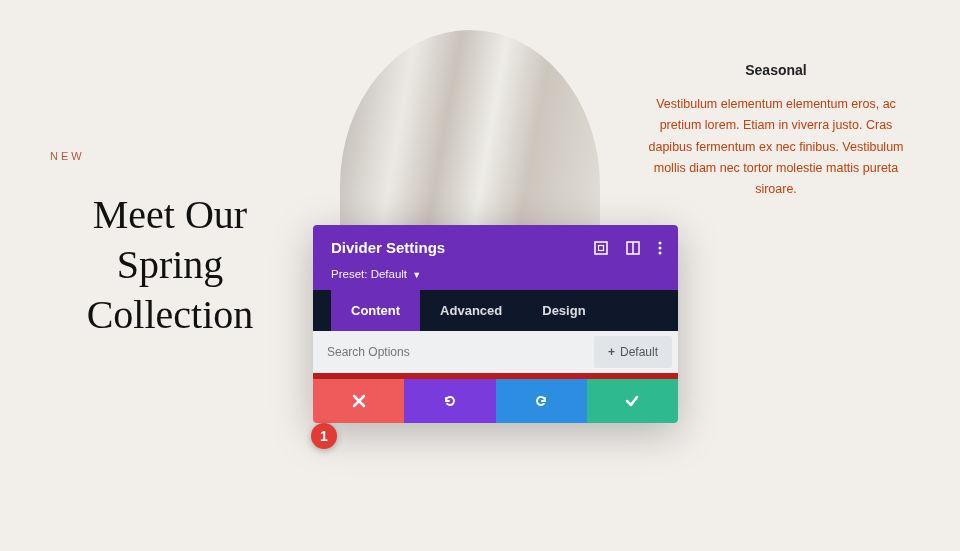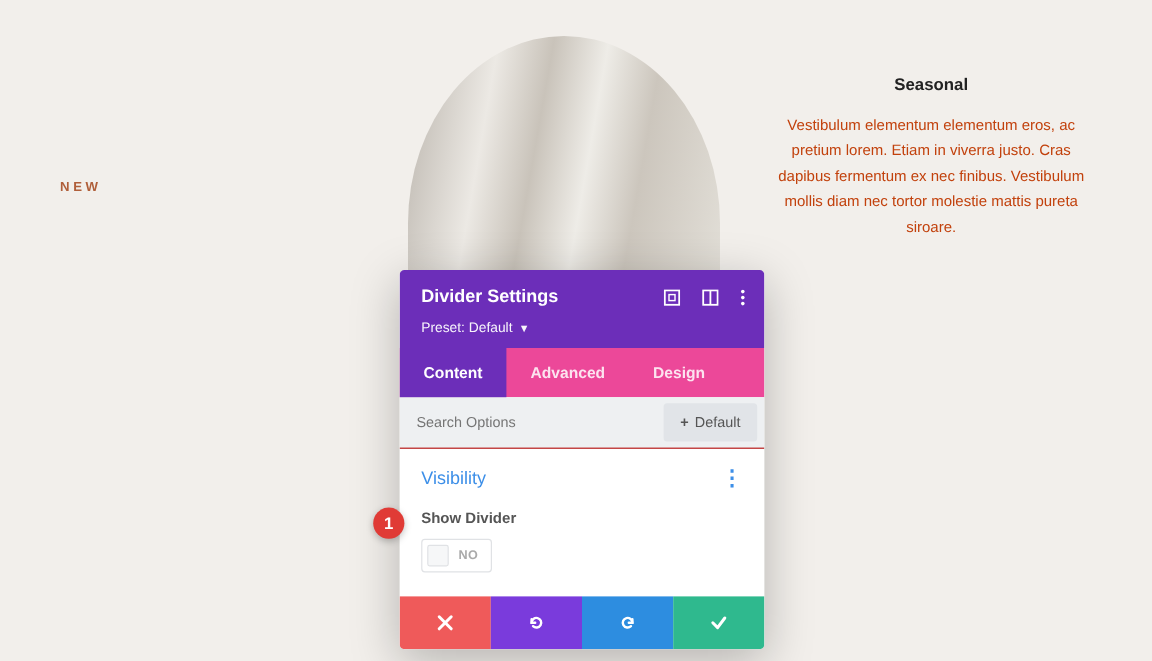--- a/index.html
+++ b/index.html
@@ -16,21 +16,21 @@
   .left {
     position: absolute;
     left: 50px;
     top: 150px;
     width: 240px;
   }
   .eyebrow {
     font-size: 11px;
     letter-spacing: 3px;
     color: #b05f3a;
-    font-weight: 700;
+    font-weight: 400;
     margin-bottom: 28px;
   }
   .headline {
     font-family: Georgia, "Times New Roman", serif;
     font-size: 40px;
     line-height: 1.25;
     color: #111;
     text-align: center;
     font-weight: 400;
     margin-bottom: 55px;
@@ -76,23 +76,23 @@
   }
   .right p {
     font-size: 12.5px;
     line-height: 1.7;
     color: #c2410c;
   }
 
   
   .panel {
     position: absolute;
-    left: 333px;
+    left: 313px;
     top: 225px;
-    width: 304px;
+    width: 365px;
     background: #fff;
     box-shadow: 0 10px 40px rgba(0,0,0,0.25);
     border-radius: 4px;
     overflow: hidden;
   }
   .panel-header {
     background: #6c2eb9;
     color: #fff;
     padding: 14px 16px 10px 18px;
   }
@@ -114,40 +114,41 @@
     display: inline-block;
     cursor: pointer;
   }
   .panel-preset {
     font-size: 11.5px;
     margin-top: 12px;
     font-weight: 500;
     opacity: 0.95;
   }
   .panel-tabs {
-    background: #ec4899;
-    display: flex;
+    background: #0f172a;
+    display: flex;
+    padding-left: 18px;
   }
   .panel-tab {
     padding: 13px 20px;
     color: #fff;
     font-size: 13px;
     font-weight: 700;
     cursor: pointer;
     opacity: 0.85;
   }
   .panel-tab.active {
     background: #6c2eb9;
     opacity: 1;
   }
   .panel-search {
     display: flex;
     align-items: center;
     background: #eef0f2;
-    border-bottom: 1px solid #b91c1c;
+    border-bottom: 6px solid #b91c1c;
   }
   .panel-search input {
     flex: 1;
     border: none;
     background: transparent;
     padding: 12px 14px;
     font-size: 12px;
     color: #888;
     outline: none;
   }
@@ -250,20 +251,25 @@
   }
 
   
   svg { display: block; }
 </style>
 </head>
 <body>
 
 <div class="left">
   <div class="eyebrow">NEW</div>
+  <div class="headline">
+    <span>Meet Our</span><br>
+    <span>Spring</span><br>
+    <span>Collection</span>
+  </div>
 </div>
 
 <div class="circle-img"></div>
 
 <div class="right">
   <h3>Seasonal</h3>
   <p>Vestibulum elementum elementum eros, ac pretium lorem. Etiam in viverra justo. Cras dapibus fermentum ex nec finibus. Vestibulum mollis diam nec tortor molestie mattis pureta siroare.</p>
 </div>
 
 <div class="panel">
@@ -305,31 +311,20 @@
   </div>
 
   <div class="panel-search">
     <input type="text" placeholder="Search Options" style="">
     <div class="filter-btn">
       <span style="font-weight:700;">+</span>
       <span>Default</span>
     </div>
   </div>
 
-  <div class="panel-body">
-    <div class="section-row">
-      <div class="section-title">Visibility</div>
-      <div class="section-menu">⋮</div>
-    </div>
-    <div class="option-label">Show Divider</div>
-    <div class="toggle">
-      <div class="toggle-knob"></div>
-      <div class="toggle-text">NO</div>
-    </div>
-  </div>
 
   <div class="panel-footer">
     <div class="footer-btn fb-cancel">
       <span>
         <svg width="14" height="14" viewBox="0 0 14 14">
             <line x1="2" y1="2" x2="12" y2="12" stroke="#fff" stroke-width="2.5" stroke-linecap="round"></line>
             <line x1="12" y1="2" x2="2" y2="12" stroke="#fff" stroke-width="2.5" stroke-linecap="round"></line>
           </svg>
       </span>
     </div>

